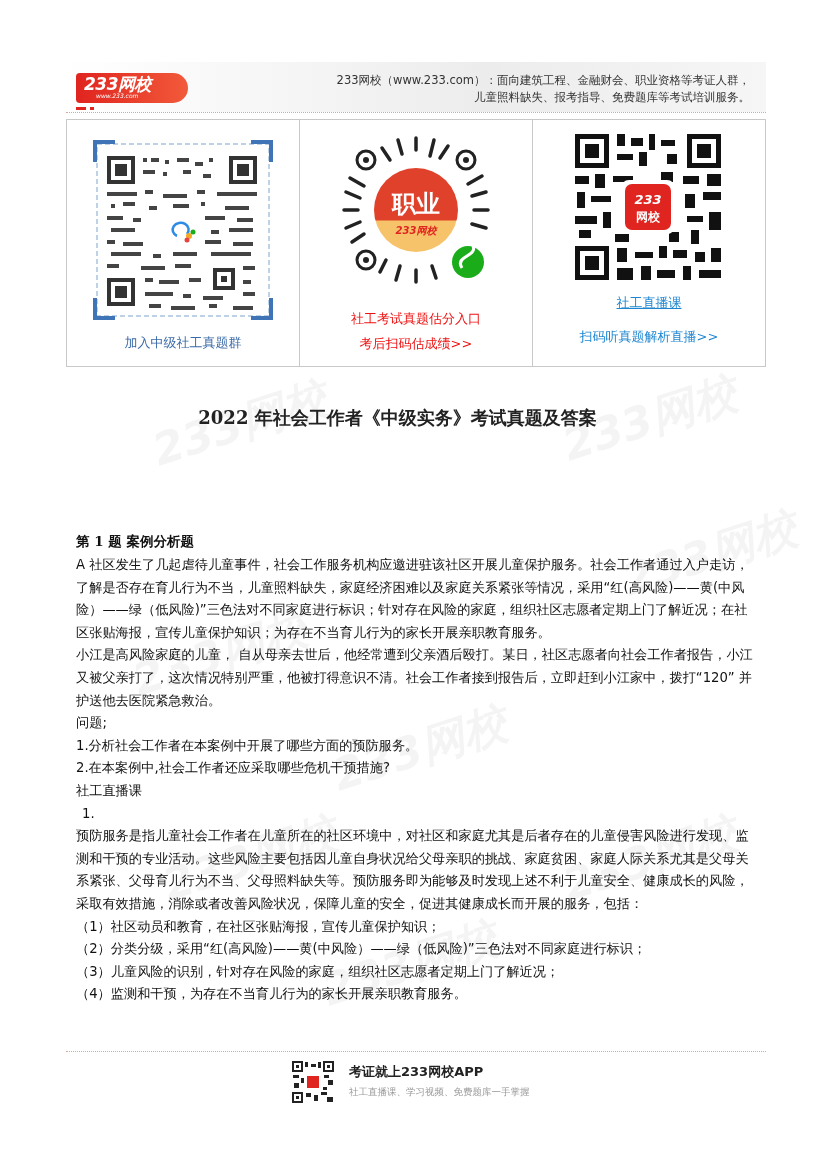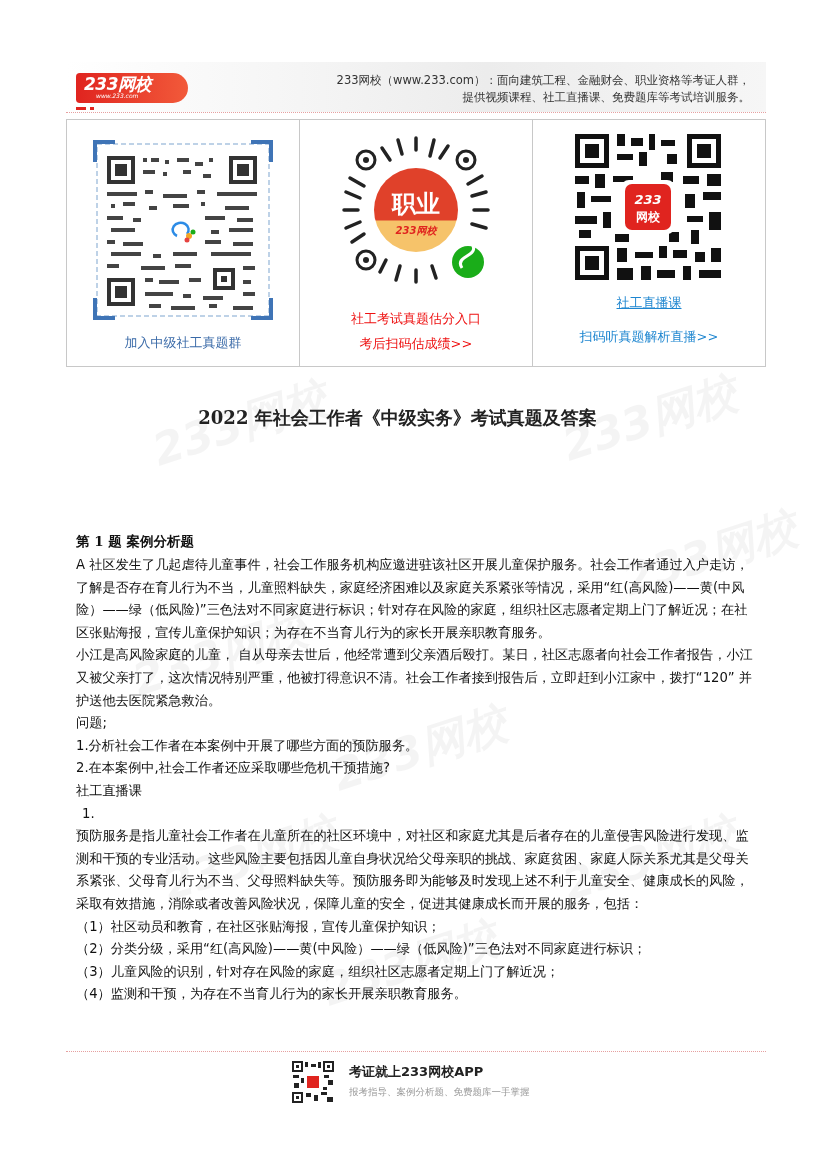--- a/index.html
+++ b/index.html
@@ -65,21 +65,21 @@
 
   <div class="header">
     <div class="logo">
       <span class="logo-main">233网校</span>
       <span class="logo-sub">www.233.com</span>
     </div>
     <div class="logo-dash"></div>
     <div class="logo-dash2"></div>
     <div class="header-desc">
       <div>233网校（www.233.com）：面向建筑工程、金融财会、职业资格等考证人群，</div>
-      <div>提供视频课程、社工直播课、免费题库等考试培训服务。</div>
+      <div>儿童照料缺失、报考指导、免费题库等考试培训服务。</div>
     </div>
   </div>
   <div class="header-line"></div>
 
   <div class="qr-table">
 
     <div class="qr-cell">
       <div class="qr-img" style="left:26px;top:20px;width:180px;height:180px;">
         <svg width="180" height="180" viewBox="0 0 180 180">
           <rect x="4" y="4" width="172" height="172" fill="#fff" stroke="#a9c3e0" stroke-width="1.5" stroke-dasharray="5 3"></rect>
@@ -320,15 +320,15 @@
           <rect x="31" y="26" width="4" height="3"></rect>
         <rect x="14" y="32" width="5" height="4"></rect>
           <rect x="22" y="34" width="4" height="6"></rect>
           <rect x="29" y="31" width="6" height="3"></rect>
           <rect x="35" y="36" width="6" height="5"></rect>
       </g>
       <rect x="15" y="15" width="12" height="12" fill="#e0241f"></rect>
     </svg>
   </div>
   <div class="footer-title">考证就上233网校APP</div>
-  <div class="footer-sub">报考指导、案例分析题、免费题库一手掌握</div>
+  <div class="footer-sub">社工直播课、学习视频、免费题库一手掌握</div>
 
 </div>
 
 </body></html>

